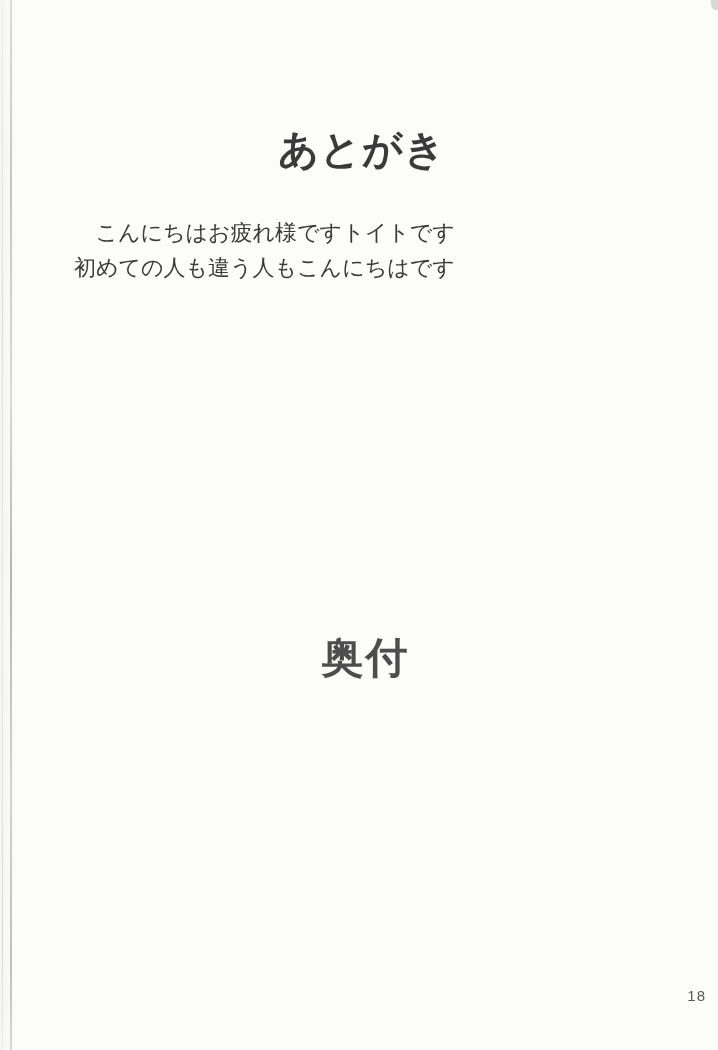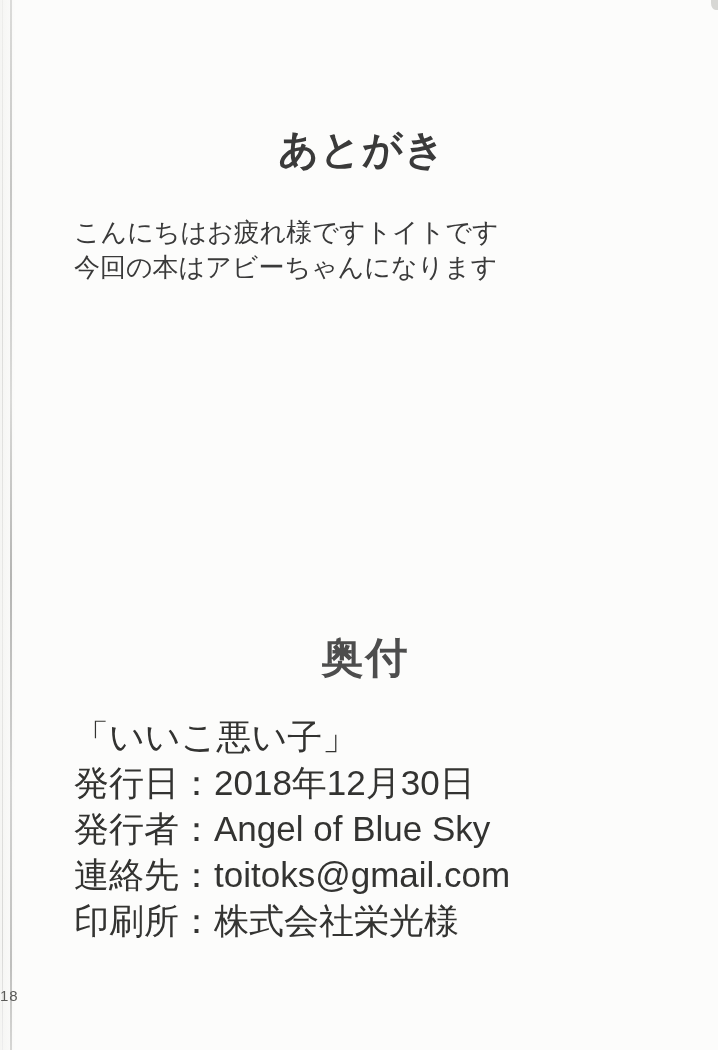--- a/index.html
+++ b/index.html
@@ -41,70 +41,64 @@
   .afterword-title {
     position: absolute; top: 127px; left: 0; width: 708px;
     text-align: center;
     font-family: "Liberation Serif", "DejaVu Serif", serif;
     font-size: 40px; font-weight: 600; line-height: 1.15;
     color: var(--ink); letter-spacing: 1px; padding-left: 16px;
   }
   .para {
     position: absolute; left: 74px;
     font-family: "Liberation Serif", "DejaVu Serif", serif;
-    font-size: 26px; font-weight: 500;
+    font-size: 22px; font-weight: 500;
     color: var(--ink);
     white-space: nowrap;
+    text-align: right;
   }
   .para-1 { top: 215px; line-height: 35px; }
   .para-2 { top: 490px; line-height: 37.5px; }
 
   .colophon-title {
     position: absolute; top: 635px; left: 0; width: 700px;
     text-align: center;
     font-family: "Liberation Sans", "DejaVu Sans", sans-serif;
     font-size: 42px; font-weight: 600; line-height: 1.1;
     color: var(--ink_soft); letter-spacing: 2px; padding-left: 31px;
   }
   .colophon {
     position: absolute; left: 74px; top: 714px;
     font-family: "Liberation Sans", "DejaVu Sans", sans-serif;
     font-size: 35px; font-weight: 500; line-height: 46px;
     color: #333331;
     white-space: nowrap;
   }
   .page-number {
     position: absolute; top: 987px; left: 0; width: 706px;
-    text-align: left;
+    text-align: right;
     font-family: "Liberation Sans", "DejaVu Sans", sans-serif;
     font-size: 15px; color: #5a5a58; letter-spacing: 1px;
   }
 </style>
 </head>
 <body>
 
 <div class="page">
 
   <div class="scan-line-a"></div>
   <div class="scan-line-b"></div>
   <div class="corner-speck"></div>
 
   <h1 class="afterword-title">あとがき</h1>
 
   <div class="para para-1">
     <div>こんにちはお疲れ様ですトイトです</div>
-    <div>今回の本はアビーちゃんになります</div>
+    <div>初めての人も違う人もこんにちはです</div>
   </div>
 
 
   <h2 class="colophon-title">奥付</h2>
 
-  <div class="colophon">
-    <div>「いいこ悪い子」</div>
-    <div>発行日：2018年12月30日</div>
-    <div>発行者：Angel of Blue Sky</div>
-    <div>連絡先：toitoks@gmail.com</div>
-    <div>印刷所：株式会社栄光様</div>
-  </div>
 
   <div class="page-number">18</div>
 
 </div>
 
 </body></html>

